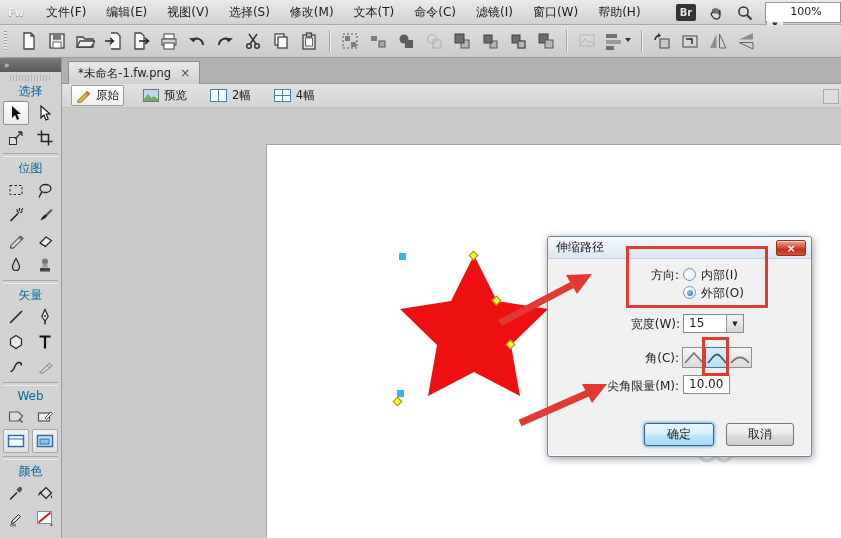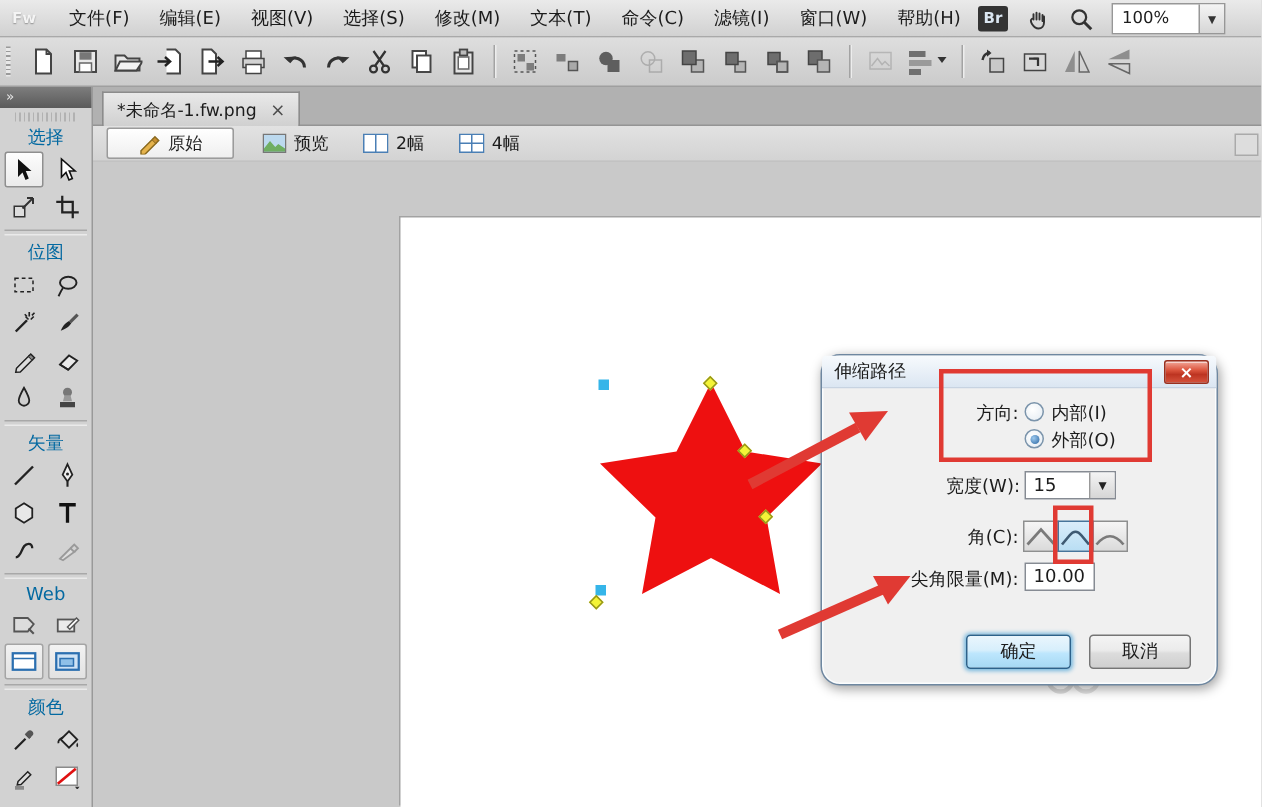--- a/index.html
+++ b/index.html
@@ -4,24 +4,24 @@
 <style>
   html,body{margin:0;padding:0;}
   .app{position:relative;width:841px;height:538px;overflow:hidden;background:#c9c9c9;
        font-family:"DejaVu Sans","Liberation Sans",sans-serif;font-size:12px;color:#1c1c1c;}
   
   .menubar{position:absolute;left:0;top:0;width:100%;height:25px;
            background:linear-gradient(#eaeaea,#d1d1d1);border-bottom:1px solid #a9a9a9;
            display:flex;align-items:center;box-sizing:border-box;}
   .logo{color:#f4f4f4;font-weight:bold;font-size:10px;margin:0 12px 0 8px;text-shadow:0 1px 1px #8f8f8f;}
   .menu-item{padding:0 10px;line-height:24px;white-space:nowrap;}
-  .menu-right{position:absolute;right:24px;top:0;height:25px;display:flex;align-items:center;gap:11px;}
+  .menu-right{position:absolute;right:0;top:0;height:25px;display:flex;align-items:center;gap:11px;text-align:center;}
   .br-badge{width:20px;height:17px;background:#333;color:#dbe6f1;font-size:10px;font-weight:bold;
             display:flex;align-items:center;justify-content:center;border-radius:2px;}
-  .zoom-box{width:74px;height:19px;background:#fff;border:1px solid #979797;display:flex;align-items:stretch;}
+  .zoom-box{width:74px;height:19px;background:#fff;border:1px solid #979797;display:flex;align-items:stretch;flex-direction:column;}
   .zoom-box .zval{flex:1;padding-left:6px;font-size:11px;line-height:18px;}
   .zoom-box .zdd{width:16px;background:linear-gradient(#f4f4f4,#d6d6d6);border-left:1px solid #979797;
                  font-size:7px;display:flex;align-items:center;justify-content:center;color:#333;}
   
   .toolbar{position:absolute;left:0;top:25px;width:100%;height:33px;
            background:linear-gradient(#dedede,#cbcbcb);border-bottom:1px solid #9f9f9f;
            display:flex;align-items:center;padding-left:16px;box-sizing:border-box;gap:2px;}
   .tgrip{position:absolute;left:4px;top:6px;width:3px;height:20px;
          background:repeating-linear-gradient(#9a9a9a 0 1px,#e8e8e8 1px 3px);}
   .tbtn{width:26px;height:26px;display:flex;align-items:center;justify-content:center;}
@@ -32,21 +32,21 @@
   .tabbar{position:absolute;left:62px;top:58px;right:0;height:26px;background:#b1b1b1;
           border-bottom:1px solid #949494;box-sizing:border-box;}
   .doc-tab{position:absolute;left:6px;top:3px;height:23px;display:flex;align-items:center;gap:9px;
            padding:0 9px;background:linear-gradient(#e9e9e9,#d0d0d0);border:1px solid #8c8c8c;
            border-bottom:none;font-size:11.5px;box-sizing:border-box;}
   .tab-close{color:#4d4d4d;font-size:12px;line-height:12px;}
   .modebar{position:absolute;left:62px;top:84px;right:0;height:24px;
            background:linear-gradient(#e2e2e2,#d3d3d3);border-bottom:1px solid #c2c2c2;
            display:flex;align-items:center;gap:15px;padding-left:9px;font-size:11.5px;box-sizing:border-box;}
   .mode{display:flex;align-items:center;gap:5px;padding:2px 4px;}
-  .mode.active{background:linear-gradient(#ffffff,#efefef);border:1px solid #9b9b9b;border-radius:2px;padding:2px 20px;}
+  .mode.active{background:linear-gradient(#ffffff,#efefef);border:1px solid #9b9b9b;border-radius:2px;padding:2px 4px;}
   .mini-btn{position:absolute;right:2px;top:5px;width:14px;height:13px;border:1px solid #aaa;background:#ddd;}
   
   .sidebar{position:absolute;left:0;top:58px;width:62px;bottom:0;background:#d2d2d2;
            border-right:1px solid #999;box-sizing:border-box;}
   .sb-head{height:14px;background:linear-gradient(#7d7d7d,#5a5a5a);color:#e8e8e8;font-size:9px;
            line-height:14px;padding-left:4px;}
   .sb-grip{height:6px;margin:3px 10px 1px;background:repeating-linear-gradient(90deg,#b2b2b2 0 1px,transparent 1px 3px);}
   .sb-label{text-align:center;font-size:12px;color:#0369a1;margin:2px 0 1px;}
   .sb-grid{display:grid;grid-template-columns:26px 26px;justify-content:center;gap:1px 3px;}
   .tool{width:26px;height:24px;display:flex;align-items:center;justify-content:center;border-radius:2px;box-sizing:border-box;}
@@ -54,21 +54,21 @@
   .tool.chip{background:linear-gradient(#f2f2f2,#e2e2e2);border:1px solid #a5a5a5;}
   .sb-div{height:2px;margin:3px 3px;border-top:1px solid #a8a8a8;border-bottom:1px solid #eaeaea;}
   
   .canvas{position:absolute;left:267px;top:145px;width:574px;height:393px;background:#fff;
           box-shadow:-1px -1px 0 #a2a2a2;}
   .handle-blue{position:absolute;width:7px;height:7px;background:#35b5e9;z-index:10;}
   .handle-yellow{position:absolute;width:7px;height:7px;background:#f4f437;border:1px solid #97971c;
                  transform:rotate(45deg);z-index:10;box-sizing:border-box;}
   
   .dialog{position:absolute;left:547px;top:236px;width:263px;height:219px;background:#f0f0f0;
-          border:1px solid #6e87a0;border-radius:13px;z-index:20;
+          border:1px solid #6e87a0;border-radius:3px;z-index:20;
           box-shadow:1px 2px 8px rgba(0,0,0,.38), inset 0 0 0 1px #fbfdfe;}
   .dlg-title{height:21px;background:linear-gradient(#f7fafd,#dbe6f2);border-bottom:1px solid #c7d3e1;
              border-radius:3px 3px 0 0;line-height:21px;padding-left:8px;}
   .dlg-close{position:absolute;top:3px;right:5px;width:30px;height:16px;border:1px solid #99301f;border-radius:2px;
              background:linear-gradient(#f2a89a,#dd5740 40%,#bd3421 62%,#d5523c);color:#fff;font-size:11px;
              font-weight:bold;display:flex;align-items:center;justify-content:center;box-sizing:border-box;
              box-shadow:inset 0 1px 0 rgba(255,255,255,.55);}
   .dlabel{position:absolute;width:131px;text-align:right;}
   .radio{position:absolute;width:13px;height:13px;border-radius:50%;border:1px solid #7b94ab;
          background:radial-gradient(circle at 40% 35%,#ffffff,#e3ebf2);box-sizing:border-box;}

